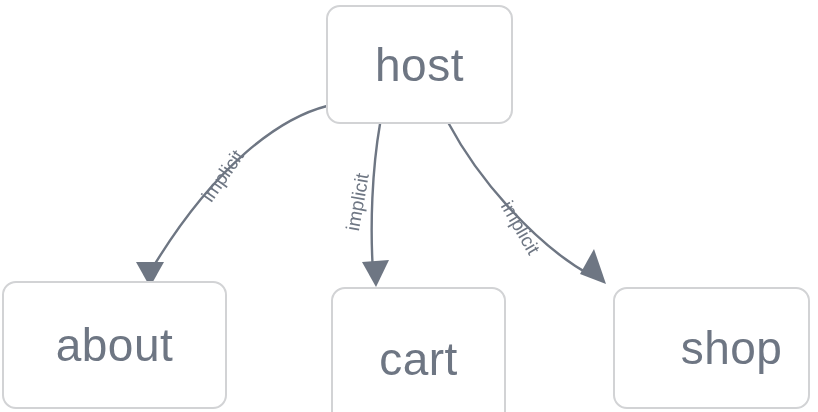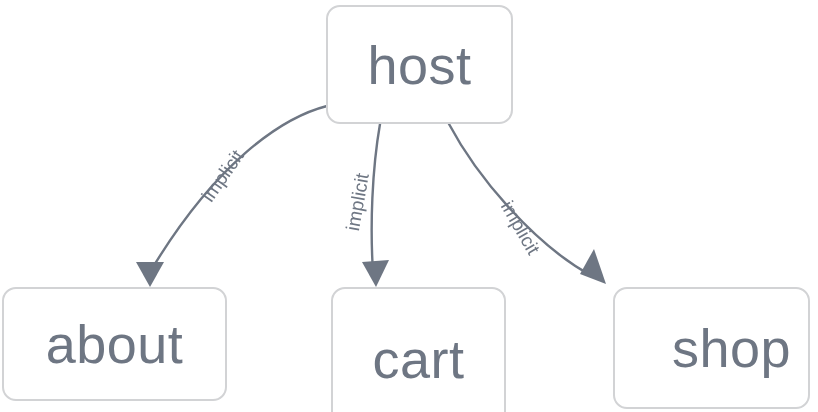--- a/index.html
+++ b/index.html
@@ -30,21 +30,21 @@
     background: #ffffff;
     border: 2px solid #d2d3d5;
     border-radius: 14px;
     display: flex;
     align-items: center;
     justify-content: center;
     z-index: 3;
   }
   .node-label {
     font-family: "Liberation Sans", sans-serif;
-    font-size: 54px;
+    font-size: 46px;
     font-weight: 400;
     color: #6e7683;
     line-height: 1;
     letter-spacing: 0.5px;
     white-space: nowrap;
     user-select: none;
   }
   .edge-label {
     position: absolute;
     font-family: "Liberation Sans", sans-serif;
@@ -84,21 +84,21 @@
     <g>
       <path class="edge-path" d="M 449,124 C 476,175 533,244 592,276"></path>
       <path class="arrow-head" d="M 606,284 L 580,274 L 594,249 Z"></path>
     </g>
   </svg>
 
   <div class="node" id="node-host" style="left: 326px; top: 5px; width: 187px; height: 119px;">
     <span class="node-label">host</span>
   </div>
 
-  <div class="node" id="node-about" style="left: 2px; top: 287px; width: 225px; height: 114px;">
+  <div class="node" id="node-about" style="left: 2px; top: 281px; width: 225px; height: 128px;">
     <span class="node-label">about</span>
   </div>
 
   <div class="node" id="node-cart" style="left: 331px; top: 287px; width: 175px; height: 144px;">
     <span class="node-label">cart</span>
   </div>
 
   <div class="node" id="node-shop" style="left: 613px; top: 287px; width: 197px; height: 122px; padding-left: 40px;">
     <span class="node-label">shop</span>
   </div>

